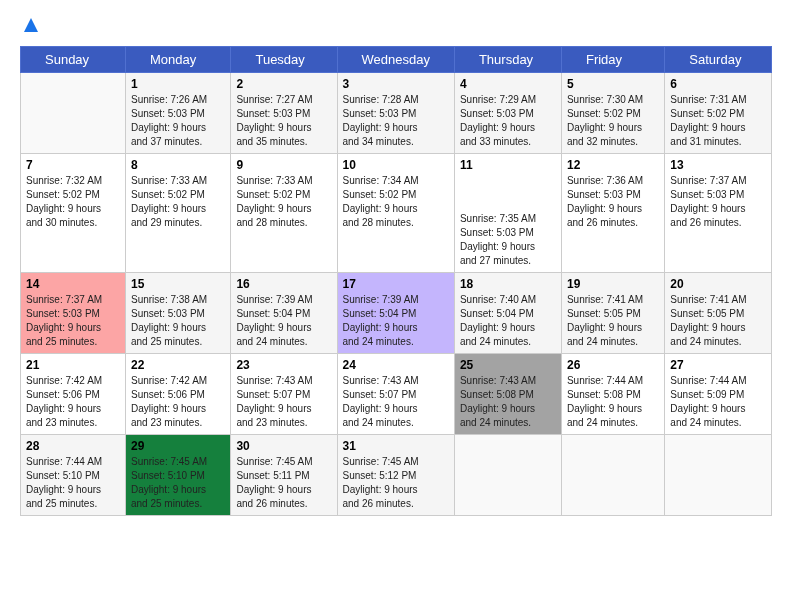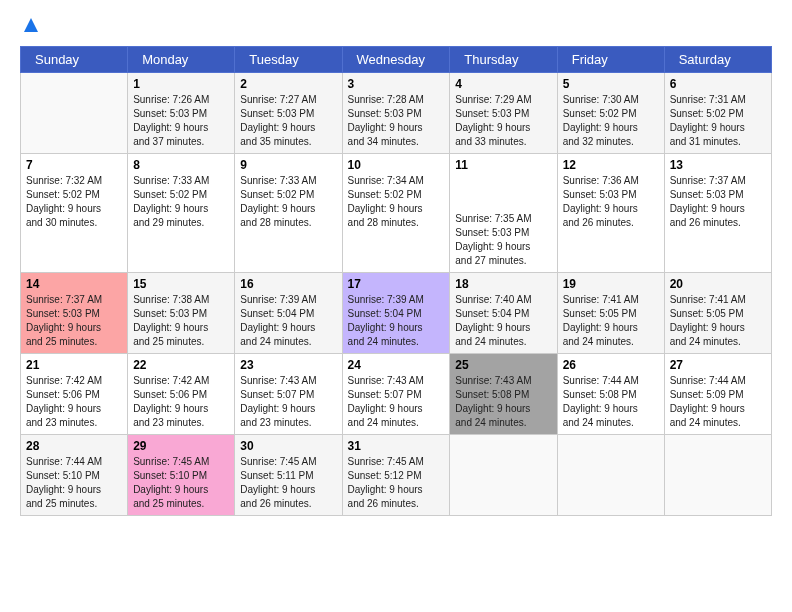--- a/index.html
+++ b/index.html
@@ -45,21 +45,21 @@
       color: #444;
     }
     .calendar {
       width: 100%;
       border-collapse: collapse;
       font-size: 11px;
     }
     .calendar th {
       background: #3a5bbf;
       color: #fff;
-      padding: 5px 14px;
+      padding: 5px 24px;
       text-align: left;
       font-size: 13px;
       font-weight: normal;
       border: 1px solid #5070d0;
     }
     .calendar td {
       border: 1px solid #ccc;
       vertical-align: top;
       padding: 4px 5px;
       width: 108px;
@@ -319,21 +319,21 @@
           </td>
         </tr>
         <tr>
           <td style="background: rgb(245, 245, 245);">
             <span class="day-num">28</span>
             <div class="day-info" style="white-space: pre-line;">Sunrise: 7:44 AM
 Sunset: 5:10 PM
 Daylight: 9 hours
 and 25 minutes.</div>
           </td>
-          <td style="background: #f9a8d4;">
+          <td style="background: #15803d;">
             <span class="day-num">29</span>
             <div class="day-info" style="white-space: pre-line;">Sunrise: 7:45 AM
 Sunset: 5:10 PM
 Daylight: 9 hours
 and 25 minutes.</div>
           </td>
           <td style="background: rgb(245, 245, 245);">
             <span class="day-num">30</span>
             <div class="day-info" style="white-space: pre-line;">Sunrise: 7:45 AM
 Sunset: 5:11 PM

